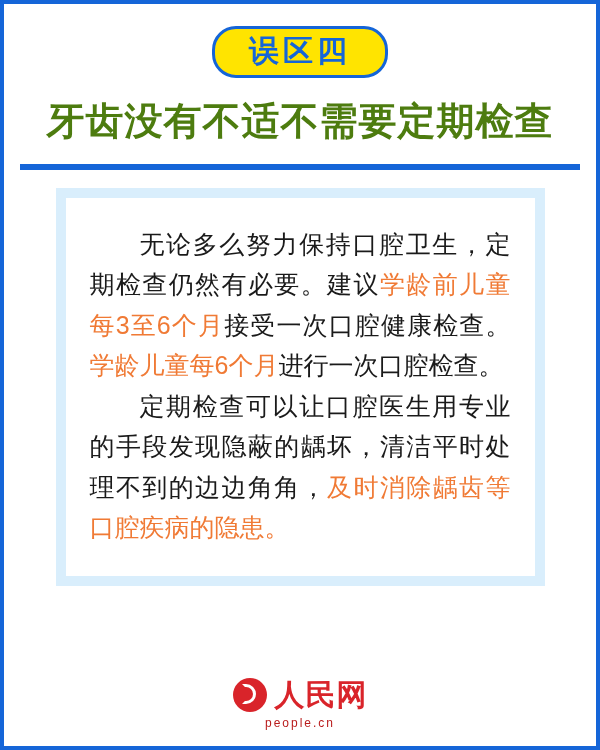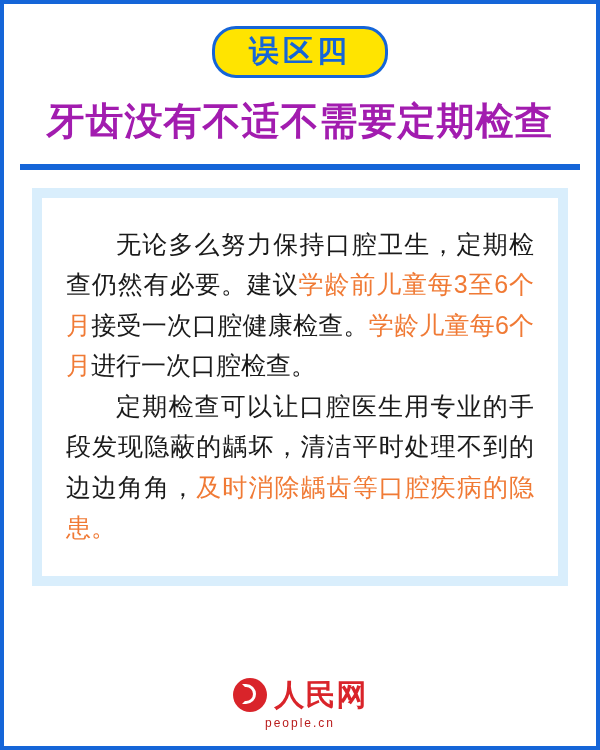--- a/index.html
+++ b/index.html
@@ -39,39 +39,39 @@
     color: #1565d8;
     font-size: 30px;
     font-weight: bold;
     letter-spacing: 4px;
     line-height: 1;
     box-sizing: border-box;
   }
   
   .title {
     margin-top: 22px;
-    color: #a21caf;
+    color: #4d7c0f;
     font-size: 38px;
     font-weight: bold;
     letter-spacing: 1px;
     line-height: 1.15;
     text-align: center;
     white-space: nowrap;
   }
   
   .divider {
     margin-top: 20px;
     width: 560px;
     height: 6px;
     background: #1565d8;
   }
   
   .card-outer {
     margin-top: 18px;
-    width: 536px;
+    width: 489px;
     background: #d9eefc;
     padding: 10px;
     box-sizing: border-box;
   }
   .card-inner {
     background: #ffffff;
     padding: 26px 24px 28px 24px;
     box-sizing: border-box;
   }
   .para {

